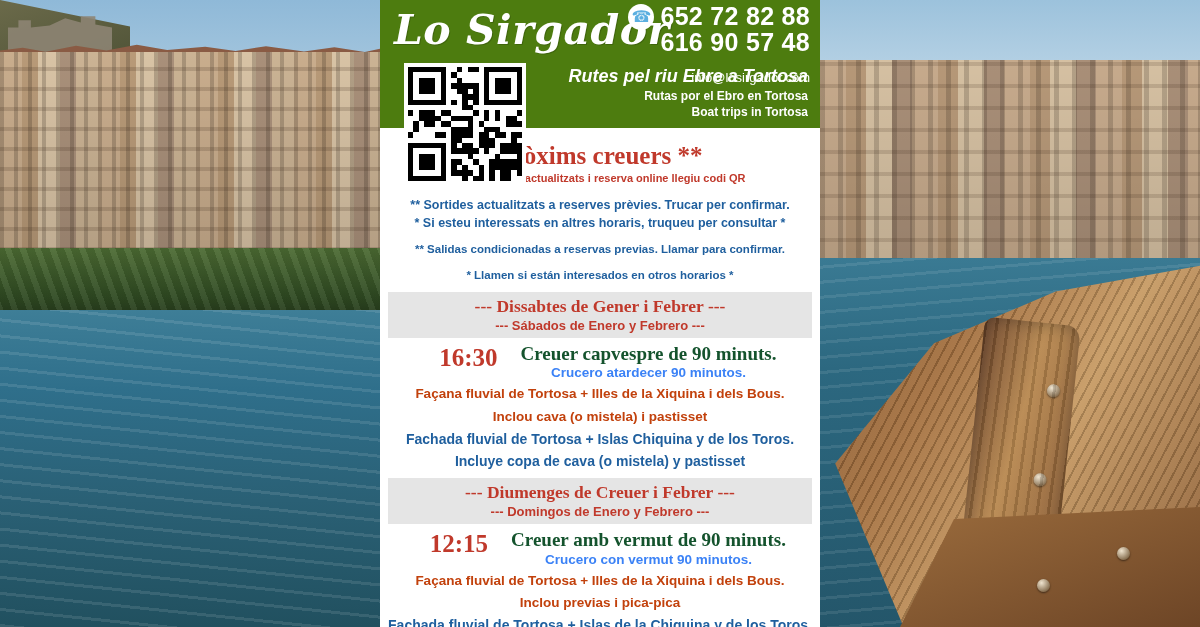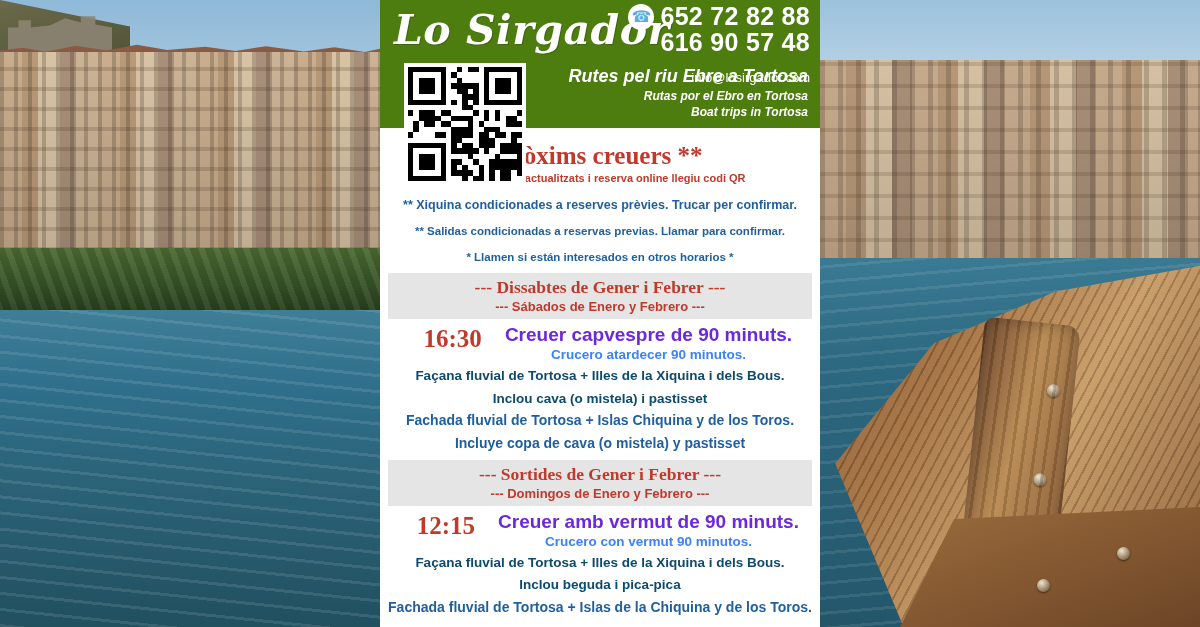--- a/index.html
+++ b/index.html
@@ -265,21 +265,20 @@
   }
   .tagline .t1 {
     font-size: 18px;
     font-weight: 700;
     font-style: italic;
   }
   .tagline .t2,
   .tagline .t3 {
     font-size: 12px;
     font-weight: 700;
-    font-style: italic;
     margin-top: 2px;
   }
 
   
   .qr {
     position: absolute;
     left: 24px; top: 63px;
     width: 122px; height: 122px;
     background: #ffffff;
     padding: 4px;
@@ -358,35 +357,35 @@
     color: #c0392b;
     font-size: 25px;
     font-weight: 700;
     line-height: 1.1;
     min-width: 74px;
     text-align: right;
     font-family: "Liberation Serif", serif;
   }
   .trip-titles { text-align: center; }
   .trip-ca {
-    color: #6d28d9;
+    color: #14532d;
     font-size: 19px;
     font-weight: 700;
     line-height: 1.1;
-    font-family: Liberation Sans, sans-serif;
+    font-family: Liberation Serif, serif;
   }
   .trip-es {
     color: #3b82f6;
     font-size: 13.5px;
     font-weight: 700;
     margin-top: 1px;
   }
   .desc-ca {
     margin-top: 5px;
-    color: #0c4a6e;
+    color: #c2410c;
     font-size: 13.5px;
     font-weight: 700;
     line-height: 1.3;
   }
   .desc-es {
     margin-top: 4px;
     color: #1f5f9e;
     font-size: 14px;
     font-weight: 700;
     line-height: 1.3;
@@ -889,21 +888,22 @@
           <i class=""></i>
         </div>
     </div>
 
     <div class="content">
 
       <div class="next-title">Pròxims creuers **</div>
       <div class="next-sub">Per a horaris actualitzats i reserva online llegiu codi QR</div>
 
       <div class="notes">
-        <div>** Xiquina condicionades a reserves prèvies.  Trucar per confirmar.</div>
+        <div>** Sortides actualitzats a reserves prèvies.  Trucar per confirmar.</div>
+        <div>* Si esteu interessats en altres horaris, truqueu per consultar *</div>
         <div class="es">** Salidas condicionadas a reservas previas. Llamar para confirmar.</div>
         <div class="es">* Llamen si están interesados en otros horarios *</div>
       </div>
 
       <div class="band">
         <div class="ca">--- Dissabtes de Gener i Febrer ---</div>
         <div class="es">--- Sábados de Enero y Febrero ---</div>
       </div>
       <div class="trip">
         <div class="trip-head">
@@ -913,32 +913,32 @@
             <div class="trip-es">Crucero atardecer 90 minutos.</div>
           </div>
         </div>
         <div class="desc-ca">Façana fluvial de Tortosa + Illes de la Xiquina i dels Bous.</div>
         <div class="desc-ca">Inclou cava (o mistela) i pastisset</div>
         <div class="desc-es">Fachada fluvial de Tortosa + Islas Chiquina y de los Toros.</div>
         <div class="desc-es">Incluye copa de cava (o mistela) y pastisset</div>
       </div>
 
       <div class="band">
-        <div class="ca">--- Sortides de Gener i Febrer ---</div>
+        <div class="ca">--- Diumenges de Creuer i Febrer ---</div>
         <div class="es">--- Domingos de Enero y Febrero ---</div>
       </div>
       <div class="trip">
         <div class="trip-head">
           <div class="time">12:15</div>
           <div class="trip-titles">
             <div class="trip-ca">Creuer amb vermut de 90 minuts.</div>
             <div class="trip-es">Crucero con vermut 90 minutos.</div>
           </div>
         </div>
         <div class="desc-ca">Façana fluvial de Tortosa + Illes de la Xiquina i dels Bous.</div>
-        <div class="desc-ca">Inclou beguda i pica-pica</div>
+        <div class="desc-ca">Inclou previas i pica-pica</div>
         <div class="desc-es">Fachada fluvial de Tortosa + Islas de la Chiquina y de los Toros.</div>
 
       </div>
 
     </div>
   </div>
 </div>
 
 </body></html>

